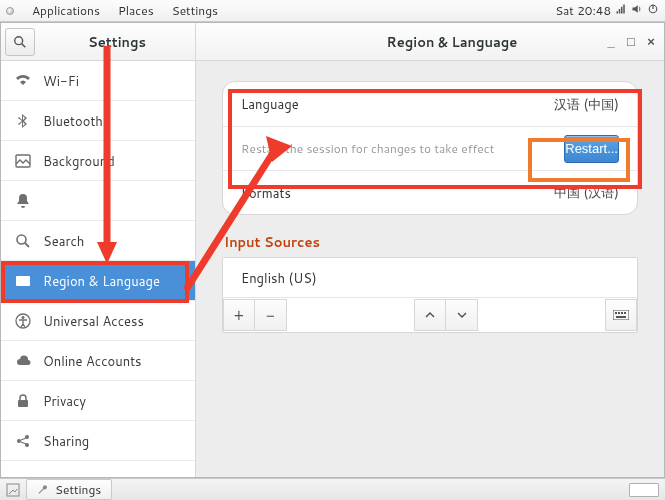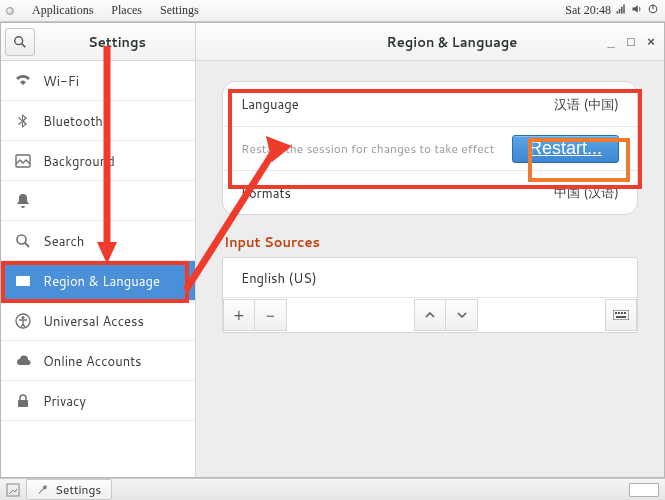--- a/index.html
+++ b/index.html
@@ -1,18 +1,18 @@
 <!DOCTYPE html>
 <html><head>
 <meta charset="utf-8">
 <style>
   * { box-sizing: border-box; }
   html, body { margin:0; padding:0; width:665px; height:500px; font-family: "Cantarell", "Helvetica Neue", Arial, sans-serif; font-size:13px; color:#2e3436; background:#ededed; overflow:hidden; }
   
-  .os-panel { height:22px; background:linear-gradient(#fcfcfc,#f0f0f0); border-bottom:1px solid #c9c9c9; display:flex; align-items:center; padding:0 6px; font-size:12px; color:#333;font-family:Liberation Serif, serif; }
+  .os-panel { height:22px; background:linear-gradient(#fcfcfc,#f0f0f0); border-bottom:1px solid #c9c9c9; display:flex; align-items:center; padding:0 6px; font-size:12px; color:#333; }
   .os-panel-left { display:flex; gap:18px; align-items:center; }
   .os-panel-left .menu-item { cursor:default; }
   .os-panel-right { margin-left:auto; display:flex; gap:4px; align-items:center; }
   .os-panel svg { width:12px; height:12px; fill:#555; }
   .activities-dot { width:8px; height:8px; border-radius:50%; background:radial-gradient(circle at 30% 30%, #fafafa, #bbb); border:1px solid #999; }
   
   .window { position:absolute; top:22px; left:0; right:0; bottom:22px; display:flex; background:#fff; border:1px solid #b7b7b7; }
   
   .sidebar-col { width:195px; display:flex; flex-direction:column; border-right:1px solid #d7d7d7; background:#fff; position:relative; }
   .content-col { flex:1; display:flex; flex-direction:column; background:#ededed; position:relative; }
@@ -32,21 +32,21 @@
   .win-ctrl { display:flex; gap:10px; margin-left:8px; }
   .win-ctrl span { width:10px; text-align:center; font-family:Arial; font-weight:bold; color:#555; cursor:default; }
   
   .content-body { flex:1; padding:20px 26px; overflow:auto; position:relative; }
   .setting-block { background:#fff; border:1px solid #d7d7d7; border-radius:13px; margin-bottom:18px; }
   .setting-row { display:flex; align-items:center; height:44px; padding:0 18px; justify-content:space-between; }
   .setting-row + .setting-row { border-top:1px solid #e6e6e6; }
   .setting-row .label { color:#333; }
   .setting-row .value { color:#444; }
   .hint { color:#9a9a9a; font-size:12px; }
-  .restart-btn { background:linear-gradient(#5aa5e8,#3d86d1); border:1px solid #2a6bb2; color:#fff; border-radius:3px; height:28px; padding:0 16px; font-size:18px; box-shadow:inset 0 1px 0 rgba(255,255,255,.3);text-decoration:underline; }
+  .restart-btn { background:linear-gradient(#5aa5e8,#3d86d1); border:1px solid #2a6bb2; color:#fff; border-radius:3px; height:28px; padding:0 0; font-size:13px; box-shadow:inset 0 1px 0 rgba(255,255,255,.3); }
   .section-label { font-weight:bold; margin:12px 0 6px 2px; color:#c2410c; }
   .input-sources { background:#fff; border:1px solid #d7d7d7; border-radius:2px; }
   .is-row { height:40px; display:flex; align-items:center; padding:0 18px; border-bottom:1px solid #e6e6e6; }
   .is-toolbar { display:flex; align-items:center; height:34px; }
   .tool-btn { width:32px; height:32px; border:1px solid #d7d7d7; border-left:none; background:linear-gradient(#fdfdfd,#f0f0f0); display:flex; align-items:center; justify-content:center; font-size:15px; color:#555; }
   .tool-btn:first-child { border-left:1px solid #d7d7d7; }
   .tool-spacer { flex:1; }
   .tool-btn.end { border-left:1px solid #d7d7d7; }
   
   .taskbar { position:absolute; left:0; right:0; bottom:0; height:22px; background:linear-gradient(#f4f4f4,#e6e6e6); border-top:1px solid #c9c9c9; display:flex; align-items:center; padding:0 6px; gap:6px; font-size:12px; }
@@ -170,20 +170,31 @@
         <span>Online Accounts</span>
       </div>
       <div class="sb-item">
         <span class="icon">
             <svg viewBox="0 0 16 16">
               <rect x="3" y="7" width="10" height="7" rx="1"></rect>
               <path d="M5 7V5a3 3 0 016 0v2" fill="none" stroke="#6f6f6f" stroke-width="1.5"></path>
             </svg>
           </span>
         <span>Privacy</span>
+      </div>
+      <div class="sb-item">
+        <span class="icon">
+            <svg viewBox="0 0 16 16">
+              <circle cx="4" cy="8" r="2"></circle>
+              <circle cx="12" cy="4" r="2"></circle>
+              <circle cx="12" cy="12" r="2"></circle>
+              <path d="M6 7l5-2M6 9l5 2" stroke="#6f6f6f" stroke-width="1.3"></path>
+            </svg>
+          </span>
+        <span>Sharing</span>
       </div>
     </div>
   </div>
 
   <div class="content-col">
     <div class="content-header">
       <div class="content-header-title">Region &amp; Language</div>
       <div class="win-ctrl">
         <span>_</span>
         <span>□</span>

